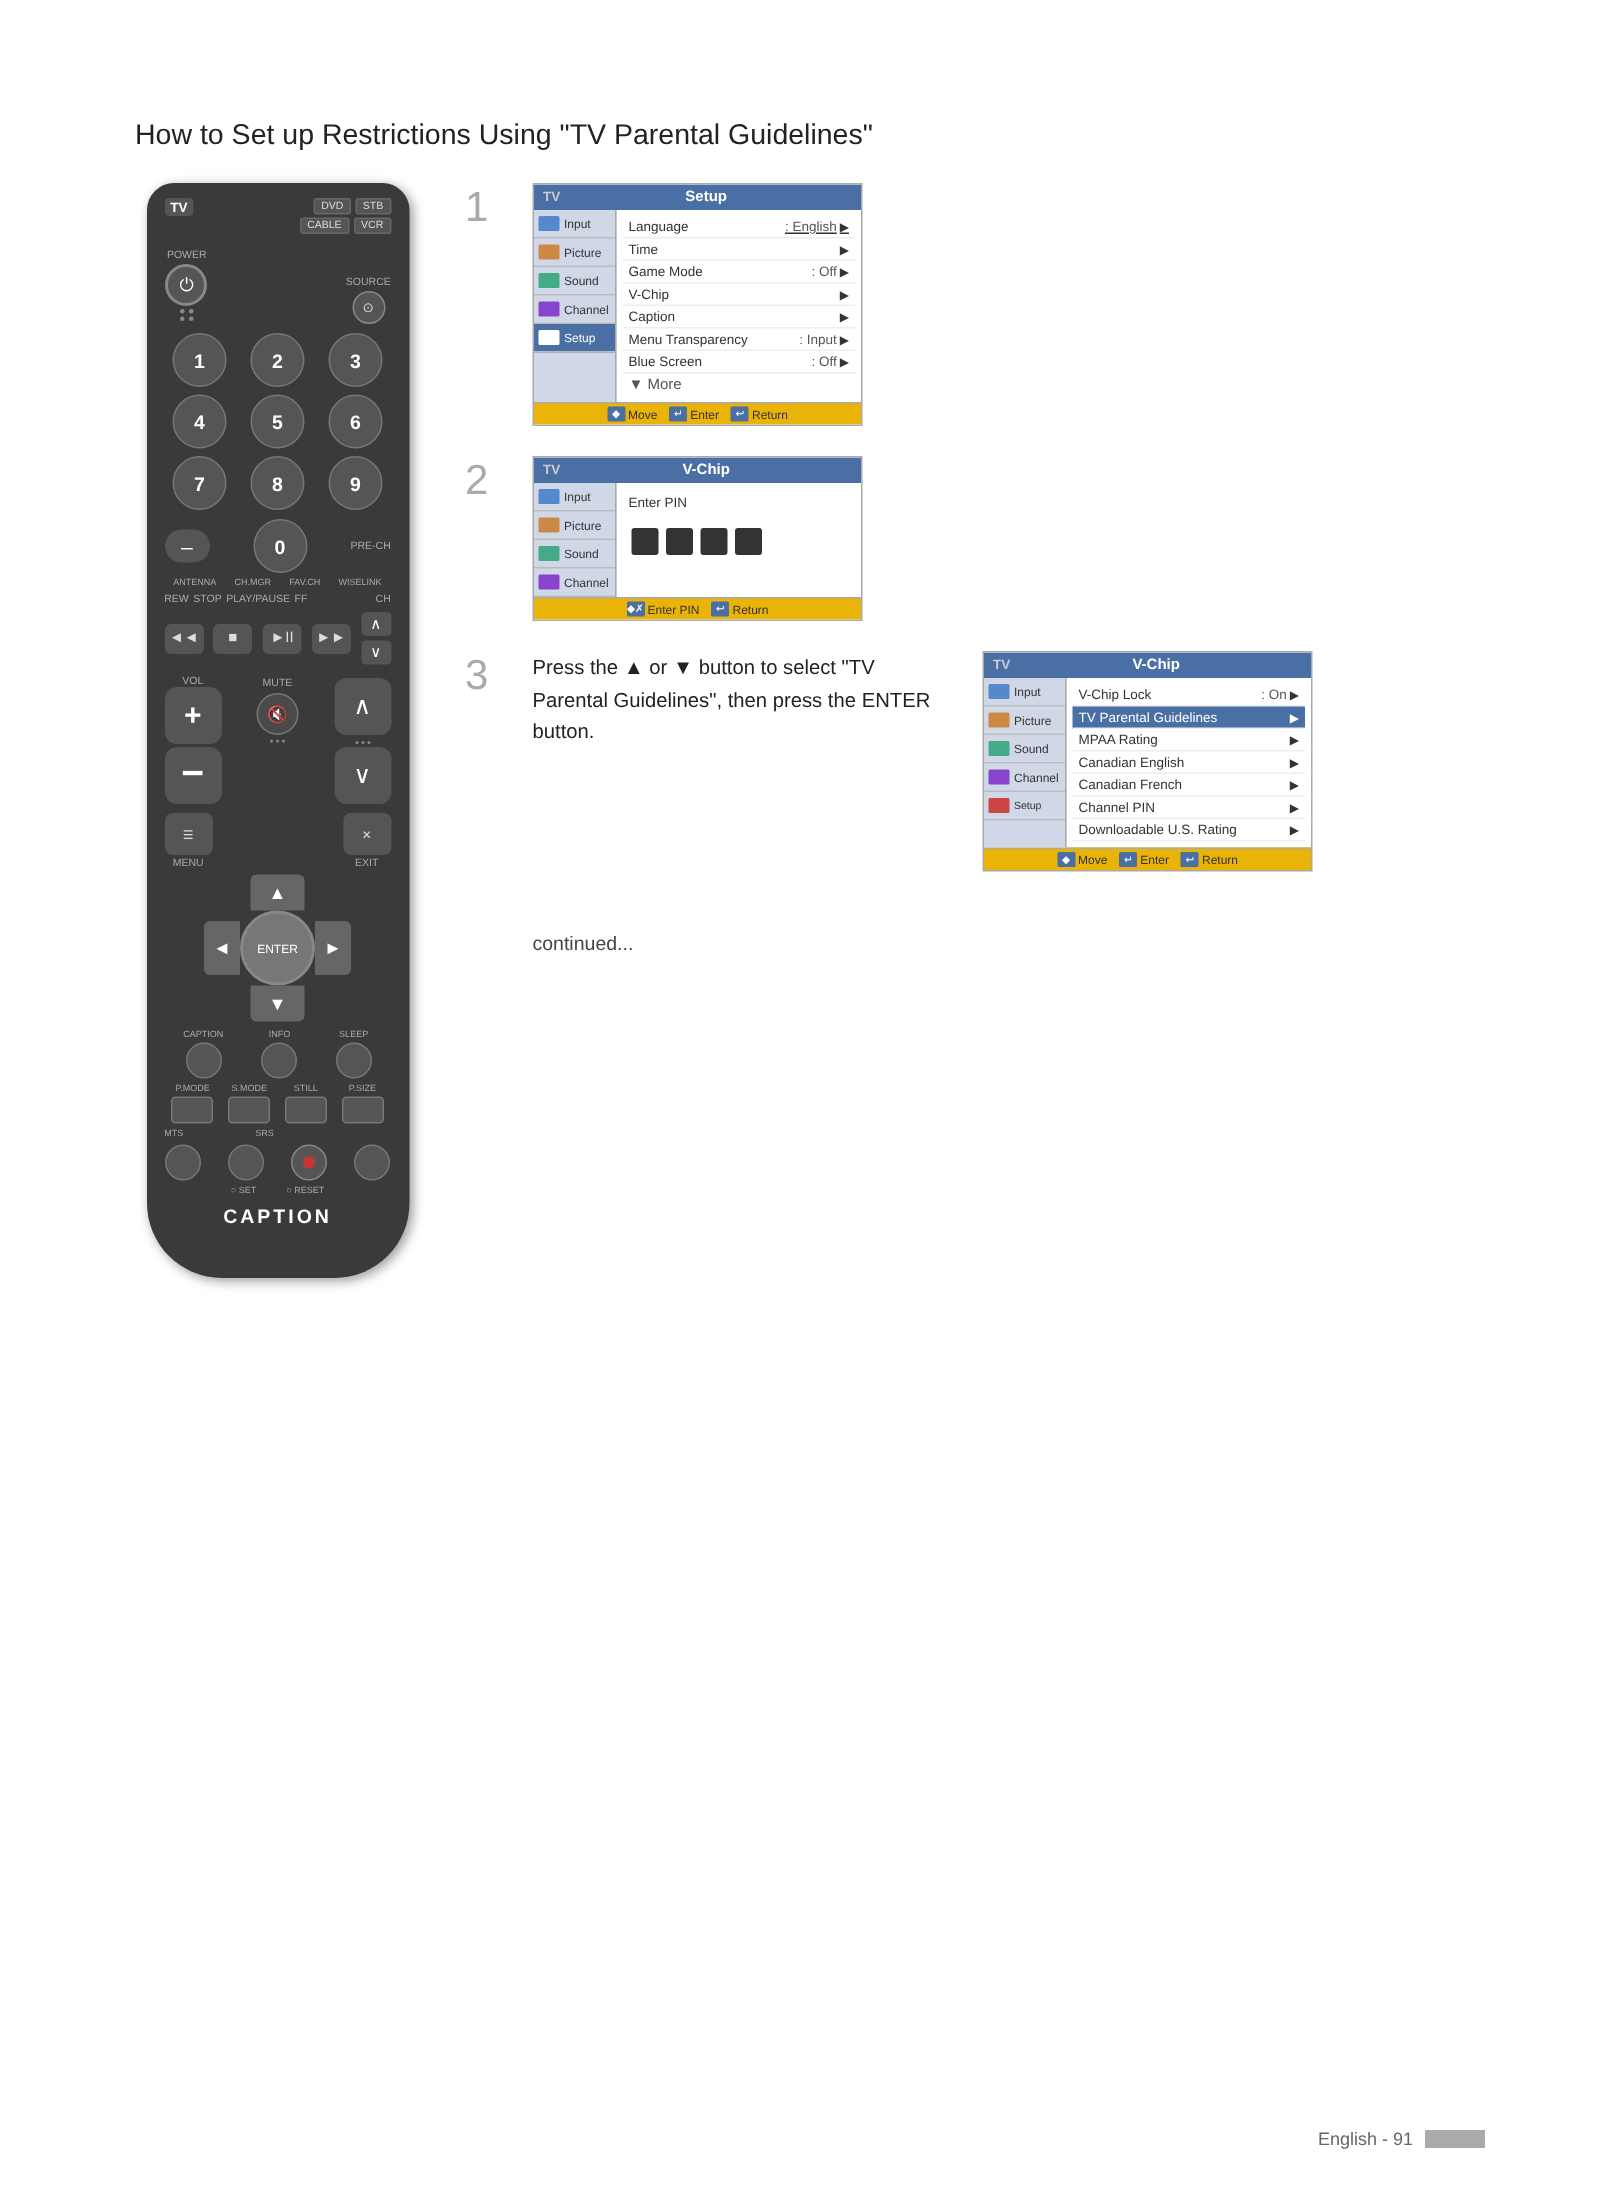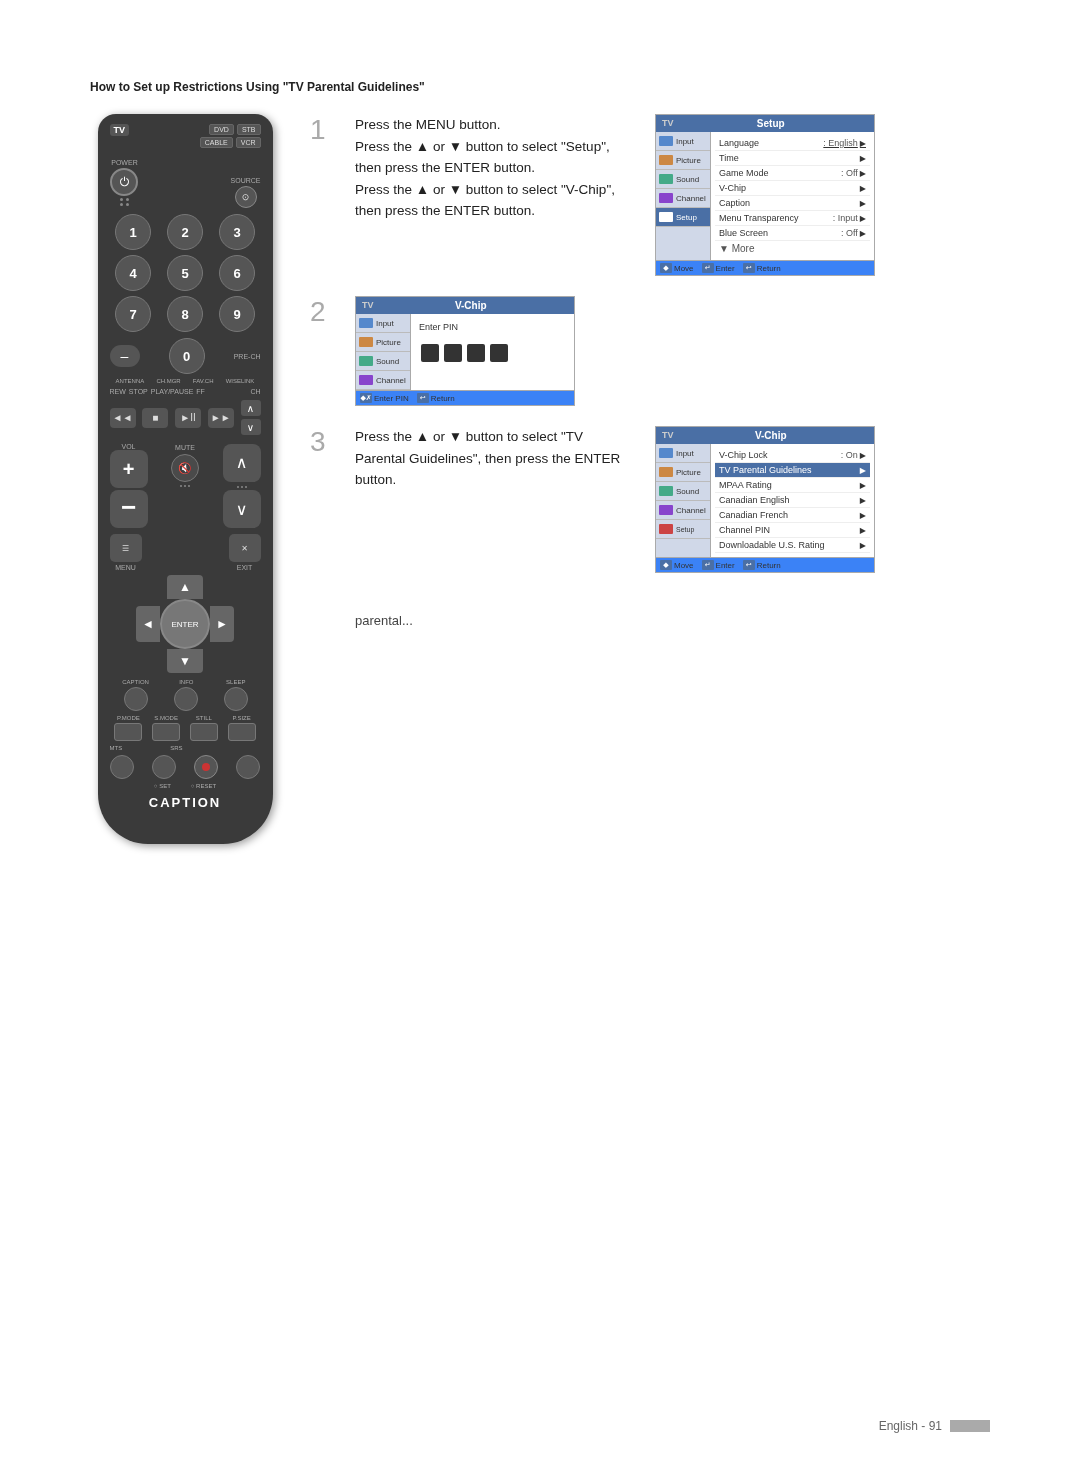--- a/index.html
+++ b/index.html
@@ -12,22 +12,22 @@
       color: #222;
       position: relative;
     }
 
     .page-content {
       padding: 80px 90px 60px 90px;
     }
 
     
     .section-title {
-      font-size: 12px;
-      font-weight: bold;
+      font-size: 19px;
+      font-weight: normal;
       margin-bottom: 20px;
     }
 
     .intro-text {
       font-size: 13.5px;
       line-height: 1.6;
       margin-bottom: 40px;
       max-width: 860px;
     }
 
@@ -588,27 +588,28 @@
       background: #4a6fa5;
       color: #fff;
     }
 
     .tv-menu-item .item-name { }
     .tv-menu-item .item-value { color: #555; }
 
     .tv-arrow { font-size: 8px; }
 
     .tv-bottom-bar {
-      background: #3b82f6;
+      background: #eab308;
       border-top: 1px solid #aaa;
       padding: 2px 4px;
       font-size: 8px;
       color: #333;
       display: flex;
       gap: 8px;
+      justify-content: center;
     }
 
     .tv-bottom-btn {
       display: flex;
       align-items: center;
       gap: 2px;
     }
 
     .btn-icon {
       width: 12px;
@@ -886,25 +887,20 @@
 
         <div class="samsung-logo">CAPTION</div>
 
       </div>
     </div>
 
     <div class="steps-area">
 
       <div class="step-block">
         <div class="step-number">1</div>
-        <div class="step-text">
-          Press the MENU button.<br>
-          Press the ▲ or ▼ button to select "Setup", then press the ENTER button.<br>
-          Press the ▲ or ▼ button to select "V-Chip", then press the ENTER button.
-        </div>
         <div class="step-screen">
 
           <div class="tv-screen">
             <div class="tv-screen-header">
               <span class="tv-label-small">TV</span>
               <span class="screen-title">Setup</span>
               <span></span>
             </div>
             <div class="tv-screen-body">
               <div class="tv-sidebar">
@@ -1125,21 +1121,21 @@
               </div>
               <div class="tv-bottom-btn">
                 <div class="btn-icon">↩</div>
                 <span>Return</span>
               </div>
             </div>
           </div>
         </div>
       </div>
 
-      <div class="continued-text">parental...</div>
+      <div class="continued-text">continued...</div>
 
     </div>
   </div>
 </div>
 
 <div class="page-footer">
   <span>English - 91</span>
   <div class="footer-bar"></div>
 </div>
 

